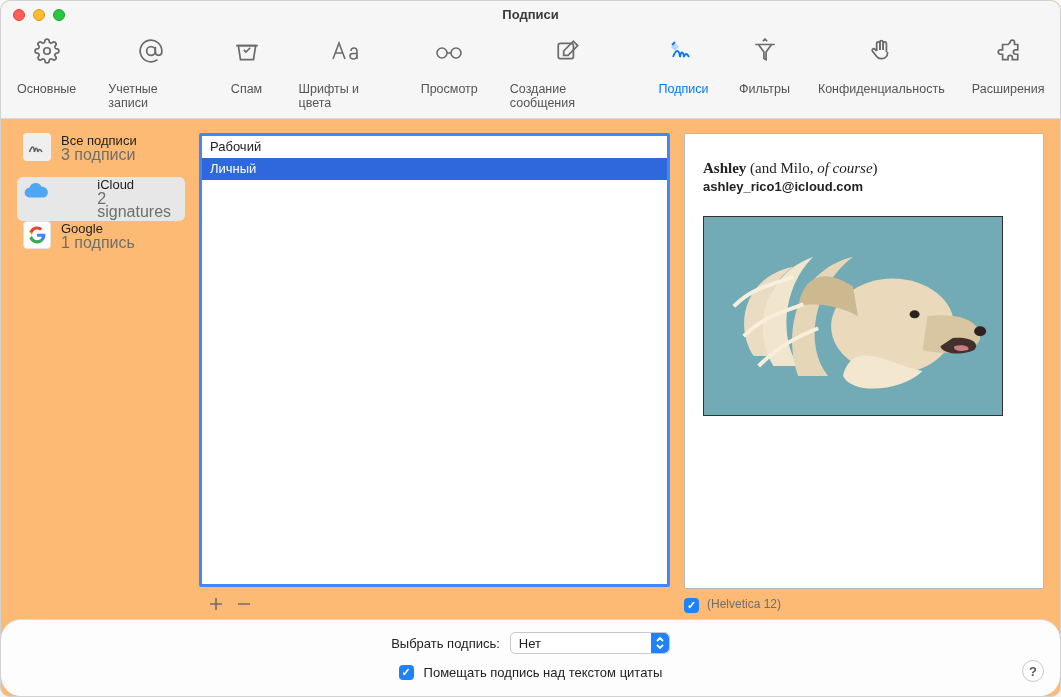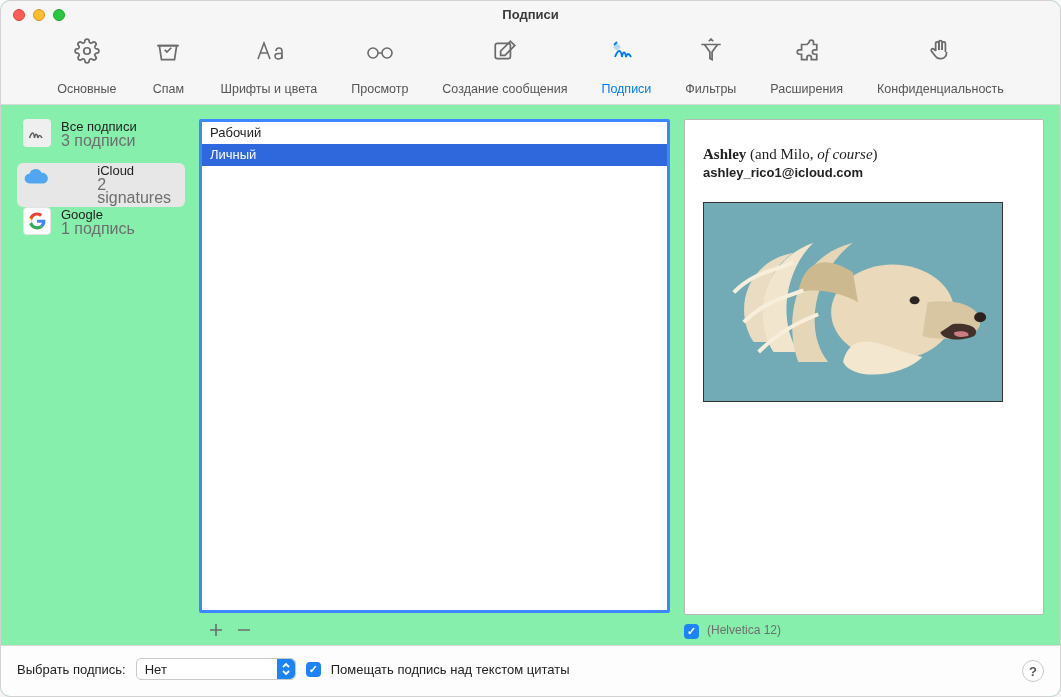--- a/index.html
+++ b/index.html
@@ -20,21 +20,21 @@
     font-size: 13px;
     color: var(--text);
     background: #fff;
     width: 1061px;
     height: 697px;
     overflow: hidden;
   }
   .window {
     width: 1061px;
     height: 697px;
-    background: #86efac;
+    background: #fdba74;
     border: 1px solid #d2d2d2;
     border-radius: 10px;
     display: flex;
     flex-direction: column;
     overflow: hidden;
     box-shadow: 0 8px 30px rgba(0,0,0,.12);
   }
 
   
   .titlebar {
@@ -207,24 +207,25 @@
     display:inline-flex;align-items:center;justify-content:center;
     color:#fff;font-size:11px;font-weight:700;
     flex:0 0 auto;margin-top:1px;
   }
 
   
   .bottom {
     flex:0 0 auto;
     border-top: 1px solid var(--toolbar-border);
     padding: 12px 16px 16px;
-    display:flex;flex-direction:row;gap:10px;
+    display:flex;flex-direction:column;gap:10px;
     align-items:center;
     position:relative;
     background:#fdfdfd;
+    border-radius:20px;
   }
   .row { display:flex;align-items:center;gap:10px;}
   .select {
     display:flex;align-items:center;
     height: 22px;
     border: 1px solid #c9c9c9;
     border-radius:5px;
     background:#fff;
     padding: 0 0 0 8px;
     min-width: 160px;
@@ -267,20 +268,29 @@
           <svg width="26" height="26" viewBox="0 0 24 24" fill="none" stroke="currentColor" stroke-width="1.6">
               <circle cx="12" cy="12" r="3"></circle>
               <path d="M19.4 15a1.7 1.7 0 0 0 .34 1.87l.06.06a2 2 0 1 1-2.83 2.83l-.06-.06a1.7 1.7 0 0 0-1.87-.34 1.7 1.7 0 0 0-1 1.56V21a2 2 0 0 1-4 0v-.09a1.7 1.7 0 0 0-1-1.56 1.7 1.7 0 0 0-1.87.34l-.06.06a2 2 0 1 1-2.83-2.83l.06-.06a1.7 1.7 0 0 0 .34-1.87 1.7 1.7 0 0 0-1.56-1H3a2 2 0 0 1 0-4h.09a1.7 1.7 0 0 0 1.56-1 1.7 1.7 0 0 0-.34-1.87l-.06-.06a2 2 0 1 1 2.83-2.83l.06.06a1.7 1.7 0 0 0 1.87.34H9a1.7 1.7 0 0 0 1-1.56V3a2 2 0 0 1 4 0v.09a1.7 1.7 0 0 0 1 1.56 1.7 1.7 0 0 0 1.87-.34l.06-.06a2 2 0 1 1 2.83 2.83l-.06.06a1.7 1.7 0 0 0-.34 1.87V9a1.7 1.7 0 0 0 1.56 1H21a2 2 0 0 1 0 4h-.09a1.7 1.7 0 0 0-1.56 1z"></path>
             </svg>
         </span>
         <span class="label">Основные</span>
       </div>
       <div class="tb-item">
         <span class="tb-icon">
           <svg width="26" height="26" viewBox="0 0 24 24" fill="none" stroke="currentColor" stroke-width="1.6">
+              <circle cx="12" cy="12" r="4"></circle>
+              <path d="M16 8v5a3 3 0 0 0 6 0v-1a10 10 0 1 0-4 8"></path>
+            </svg>
+        </span>
+        <span class="label">Учетные записи</span>
+      </div>
+      <div class="tb-item">
+        <span class="tb-icon">
+          <svg width="26" height="26" viewBox="0 0 24 24" fill="none" stroke="currentColor" stroke-width="1.6">
               <path d="M4 7h16l-2 13H6L4 7z"></path>
               <path d="M2 7h20"></path>
               <path d="M9 11l2 2 4-4"></path>
             </svg>
         </span>
         <span class="label">Спам</span>
       </div>
       <div class="tb-item">
         <span class="tb-icon">
           <svg width="30" height="26" viewBox="0 0 30 24" fill="none" stroke="currentColor" stroke-width="1.6">
@@ -327,35 +337,35 @@
               <path d="M3 6h18"></path>
               <path d="M6 6l5 7v6l2 1v-7l5-7"></path>
               <path d="M10 3l2-2 2 2"></path>
             </svg>
         </span>
         <span class="label">Фильтры</span>
       </div>
       <div class="tb-item">
         <span class="tb-icon">
           <svg width="26" height="26" viewBox="0 0 24 24" fill="none" stroke="currentColor" stroke-width="1.6">
-              <path d="M14 4a2 2 0 1 1 4 0v2h3v5h-2a2 2 0 1 0 0 4h2v5h-5v-2a2 2 0 1 0-4 0v2H7v-5H5a2 2 0 1 1 0-4h2V6h5z"></path>
-            </svg>
-        </span>
-        <span class="label">Расширения</span>
-      </div>
-      <div class="tb-item">
-        <span class="tb-icon">
-          <svg width="26" height="26" viewBox="0 0 24 24" fill="none" stroke="currentColor" stroke-width="1.6">
               <path d="M8 12V5a1.5 1.5 0 0 1 3 0v6"></path>
               <path d="M11 11V4a1.5 1.5 0 0 1 3 0v7"></path>
               <path d="M14 11V5a1.5 1.5 0 0 1 3 0v8"></path>
               <path d="M8 12l-2-2a1.5 1.5 0 0 0-2 2l4 5a5 5 0 0 0 4 2h1a5 5 0 0 0 5-5v-1"></path>
             </svg>
         </span>
         <span class="label">Конфиденциальность</span>
+      </div>
+      <div class="tb-item">
+        <span class="tb-icon">
+          <svg width="26" height="26" viewBox="0 0 24 24" fill="none" stroke="currentColor" stroke-width="1.6">
+              <path d="M14 4a2 2 0 1 1 4 0v2h3v5h-2a2 2 0 1 0 0 4h2v5h-5v-2a2 2 0 1 0-4 0v2H7v-5H5a2 2 0 1 1 0-4h2V6h5z"></path>
+            </svg>
+        </span>
+        <span class="label">Расширения</span>
       </div>
     </div>
   </div>
 
   <div class="content">
 
     <div class="accounts">
       <div class="acct-item">
         <span class="acct-icon">
           <svg width="20" height="20" viewBox="0 0 24 24" fill="none" stroke="currentColor" stroke-width="1.8">

